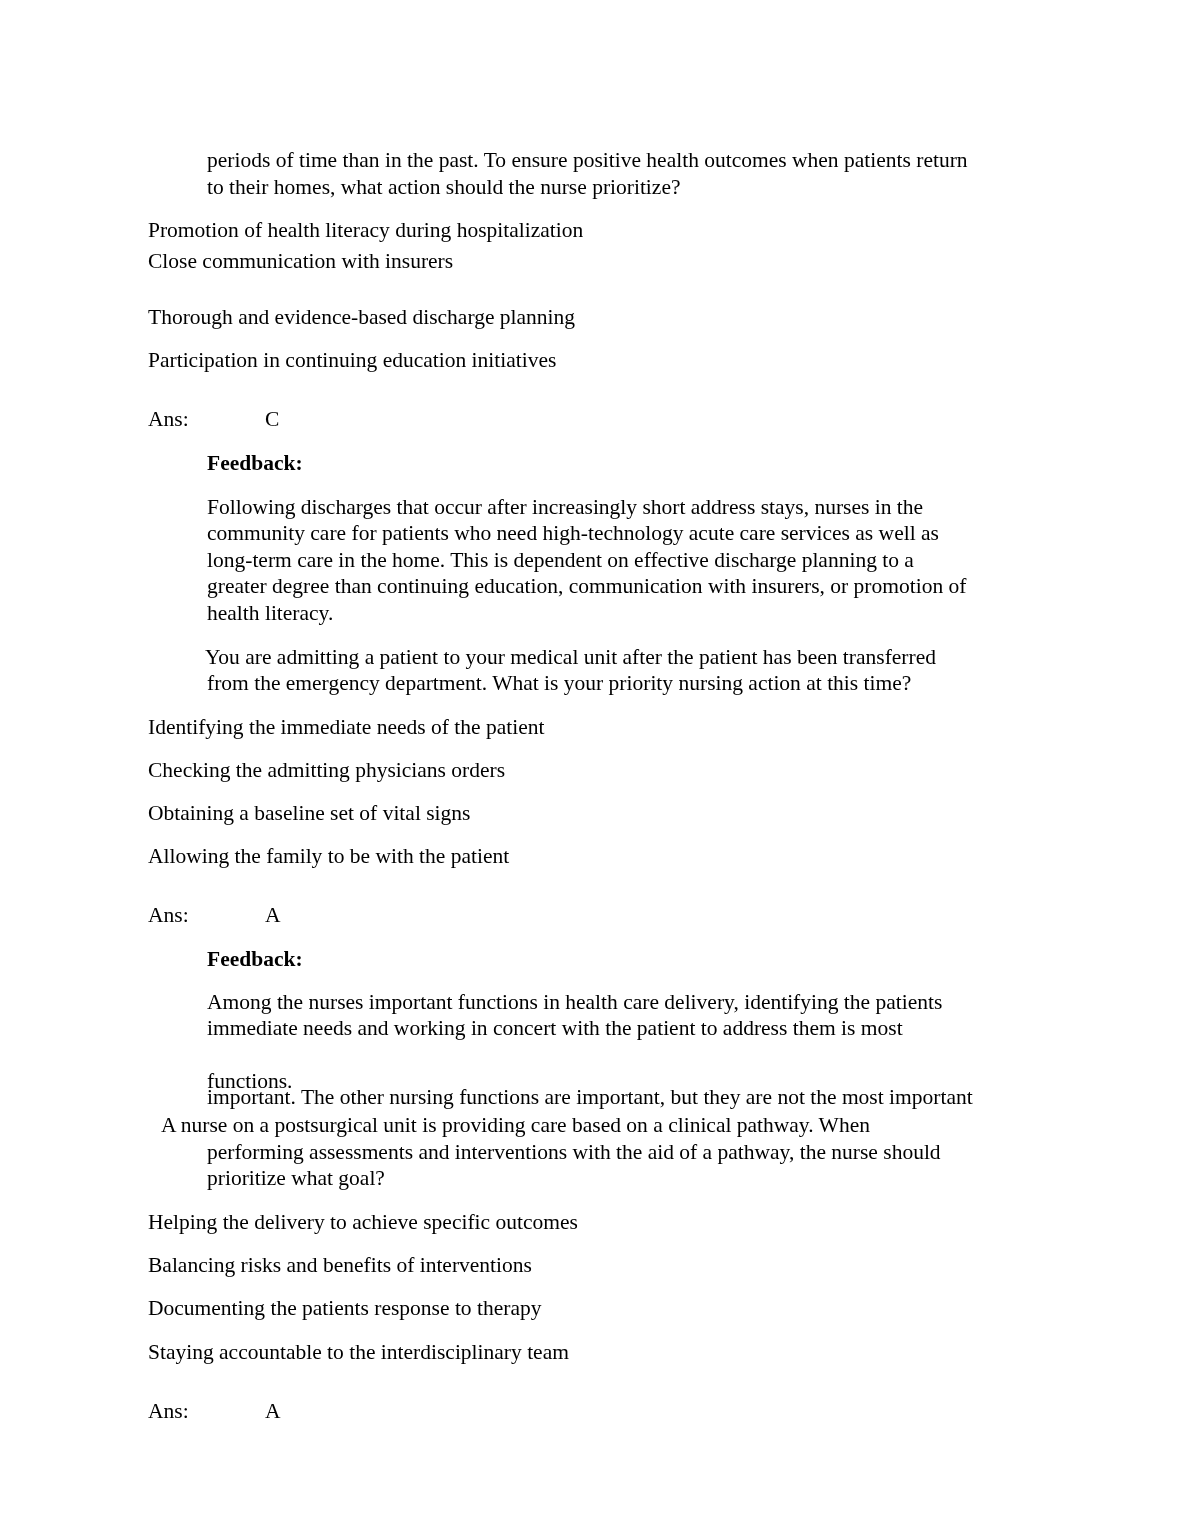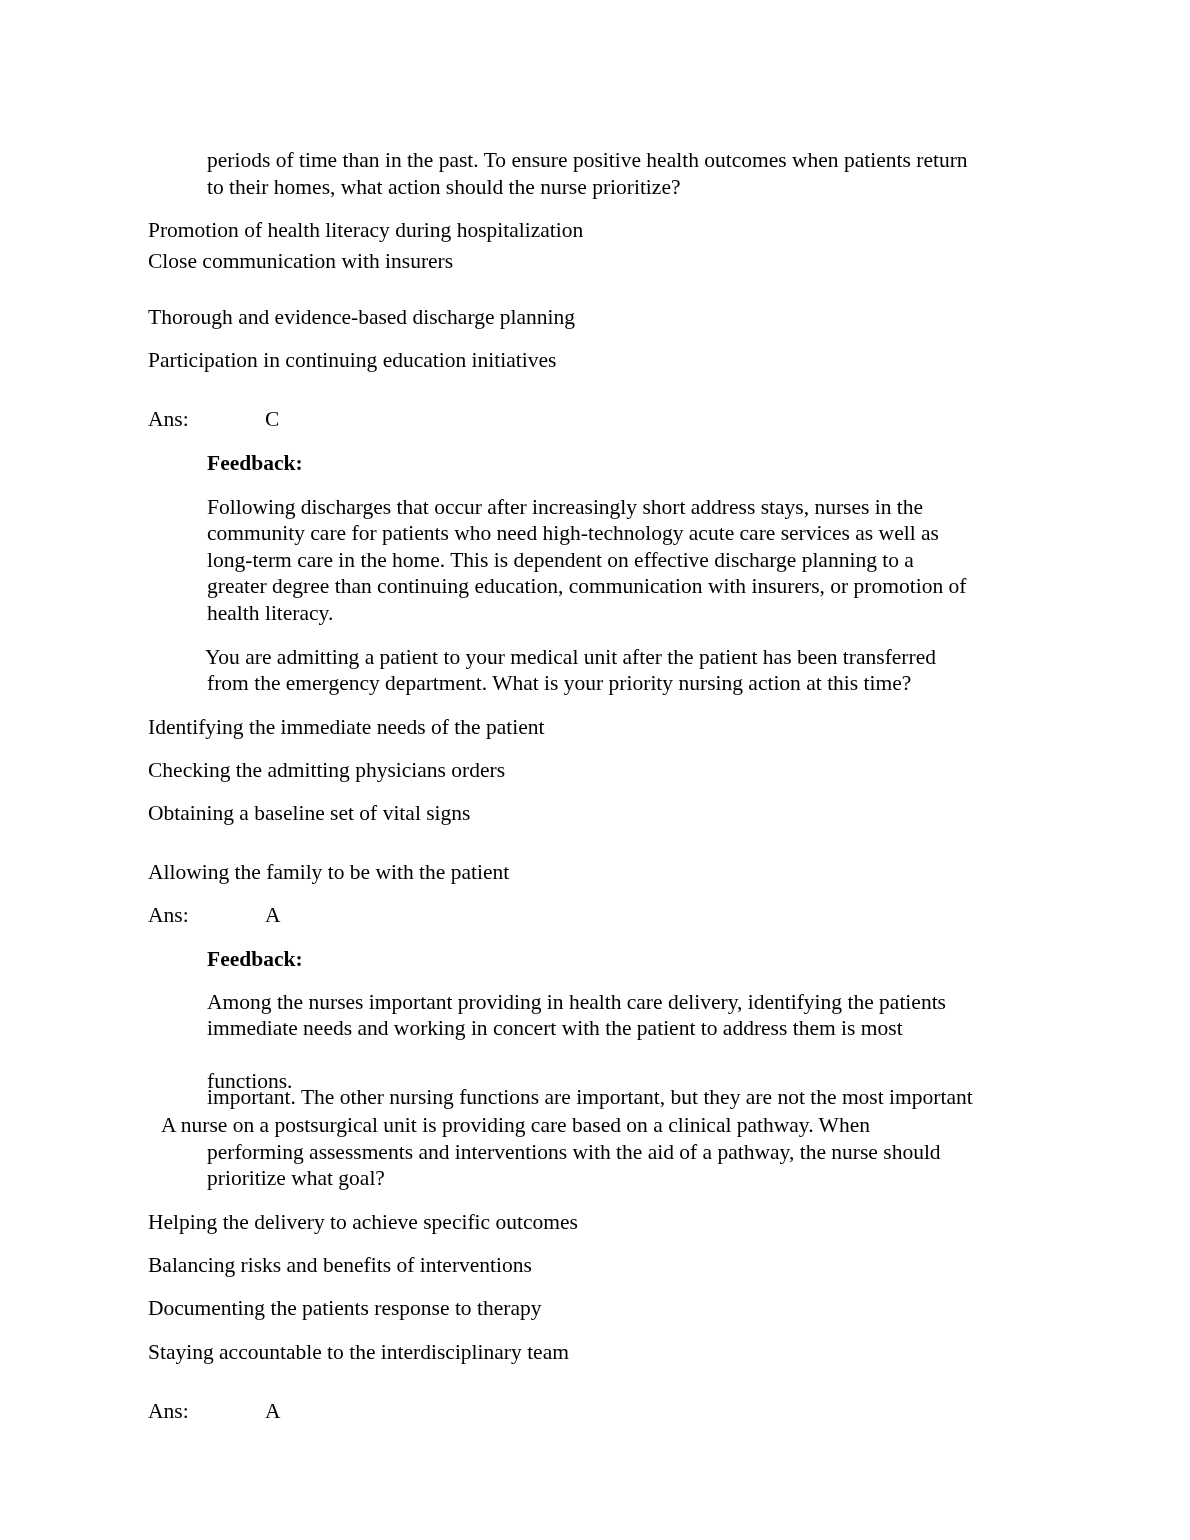--- a/index.html
+++ b/index.html
@@ -47,27 +47,27 @@
   <div class="abs indent" style="top:600px;">health literacy.</div>
 </div>
 
 <div>
   <div class="abs" style="left:173px; top:644px;margin-left:32px;">You are admitting a patient to your medical unit after the patient has been transferred</div>
   <div class="abs indent" style="top:670px;">from the emergency department. What is your priority nursing action at this time?</div>
 
   <div class="abs opt" style="top:714px;">Identifying the immediate needs of the patient</div>
   <div class="abs opt" style="top:757px;">Checking the admitting physicians orders</div>
   <div class="abs opt" style="top:800px;">Obtaining a baseline set of vital signs</div>
-  <div class="abs opt" style="top:843px;margin-top:16px;">Allowing the family to be with the patient</div>
+  <div class="abs opt" style="top:843px;">Allowing the family to be with the patient</div>
 
   <div class="abs ans-label" style="top:902px;">Ans:</div>
   <div class="abs ans-value" style="top:902px;">A</div>
 
   <div class="abs indent bold" style="top:946px;">Feedback:</div>
-  <div class="abs indent" style="top:989px;">Among the nurses important providing in health care delivery, identifying the patients</div>
+  <div class="abs indent" style="top:989px;">Among the nurses important functions in health care delivery, identifying the patients</div>
   <div class="abs indent" style="top:1015px;">immediate needs and working in concert with the patient to address them is most</div>
   <div class="abs indent" style="top:1084px;">important. The other nursing functions are important, but they are not the most important</div>
   <div class="abs indent" style="top:1068px;">functions.</div>
 </div>
 
 <div>
   <div class="abs" style="left:161px; top:1112px;">A nurse on a postsurgical unit is providing care based on a clinical pathway. When</div>
   <div class="abs indent" style="top:1139px;">performing assessments and interventions with the aid of a pathway, the nurse should</div>
   <div class="abs indent" style="top:1165px;">prioritize what goal?</div>
 

